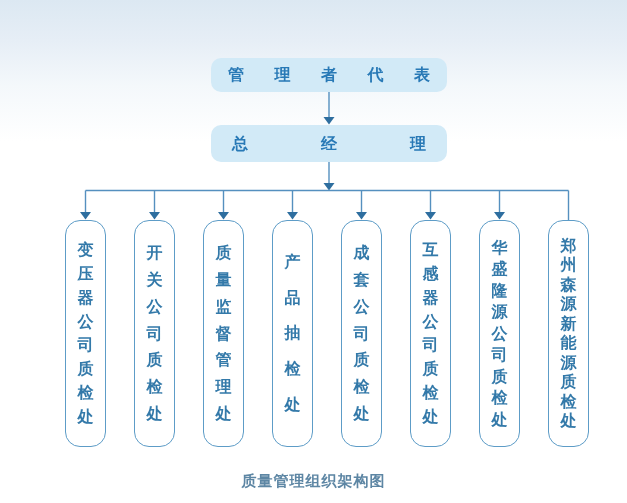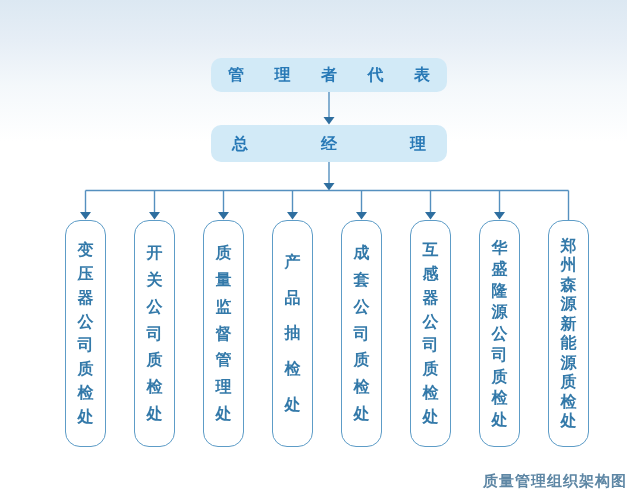--- a/index.html
+++ b/index.html
@@ -45,21 +45,21 @@
   #dept-2{left:203px;}
   #dept-3{left:272px;}
   #dept-4{left:341px;}
   #dept-5{left:410px;}
   #dept-6{left:479px;}
   #dept-7{left:548px;}
   
   .caption{
     position:absolute;
     left:0;top:472px;width:627px;
-    text-align:right;
+    text-align:center;
     color:#5d86a4;font-size:15px;font-weight:bold;letter-spacing:1px;
   }
 </style>
 </head>
 <body>
 
 <div class="stage">
 
   <svg class="connectors" viewBox="0 0 627 503" xmlns="http://www.w3.org/2000/svg">
 

